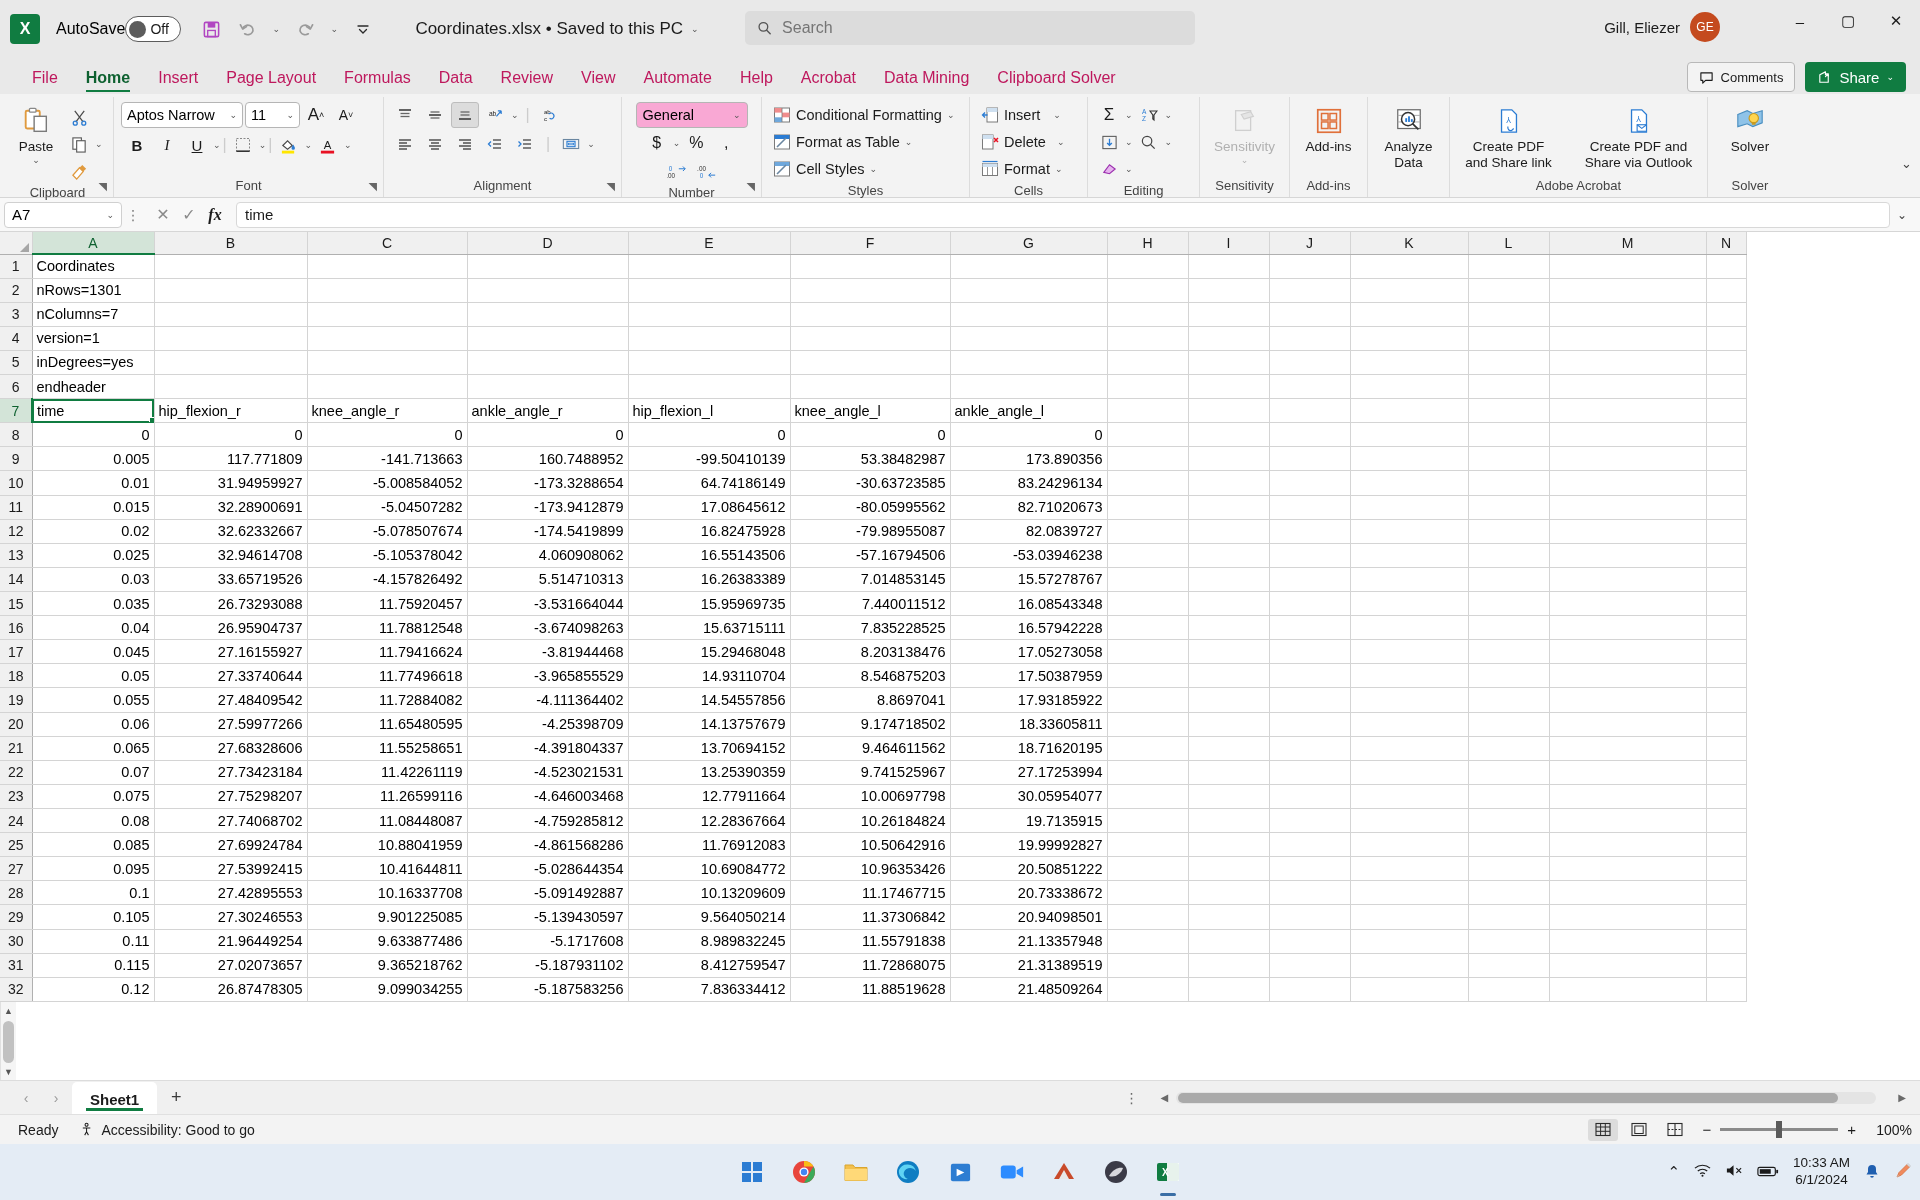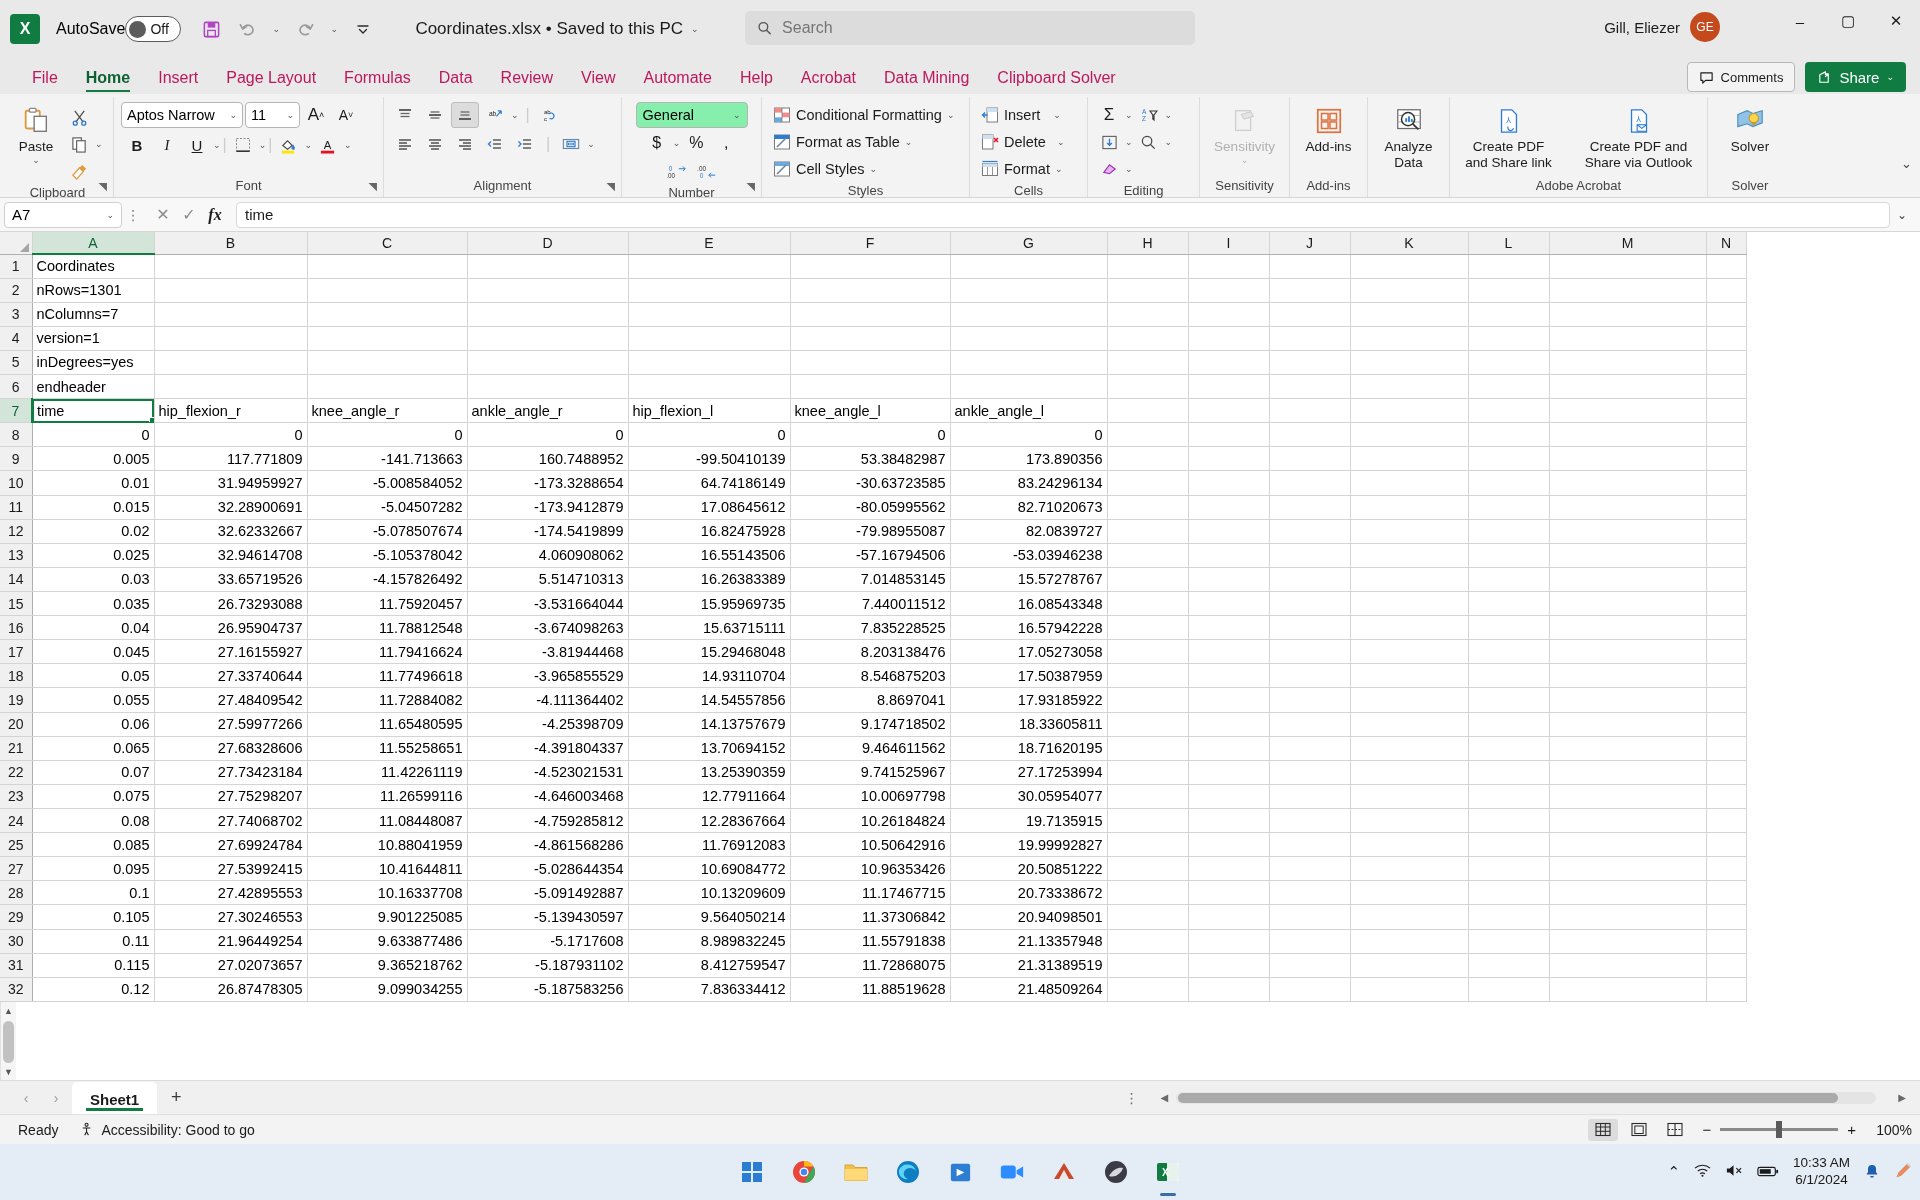--- a/index.html
+++ b/index.html
@@ -125,21 +125,21 @@
   }
   .fontname {
     width: 122px; height: 26px; border: 1px solid #b5b5b5; border-radius: 4px; background: #fff;
     display: flex; align-items: center; padding: 0 5px; font-size: 14.5px; justify-content: space-between;
   }
   .fontsize {
     width: 55px; height: 26px; border: 1px solid #b5b5b5; border-radius: 4px; background: #fff;
     display: flex; align-items: center; padding: 0 5px; font-size: 14.5px; justify-content: space-between;
   }
   .numfmt {
-    width: 112px; height: 26px; border: 1px solid #b5b5b5; border-radius: 4px; background: #86efac;
+    width: 112px; height: 26px; border: 1px solid #b5b5b5; border-radius: 4px; background: #f9a8d4;
     display: flex; align-items: center; padding: 0 6px; font-size: 14.5px; justify-content: space-between;
   }
   .ribbon-collapse { position: absolute; right: 8px; bottom: 26px; font-size: 13px; color: #444; }
   .disabled { color: #b0b0b0 !important; }
 
   
   .fbar {
     height: 34px; background: #f8f8f8; display: flex; align-items: center;
     flex-shrink: 0; gap: 0; padding: 0 6px 0 4px; border-bottom: 1px solid #d6d6d6;
   }

